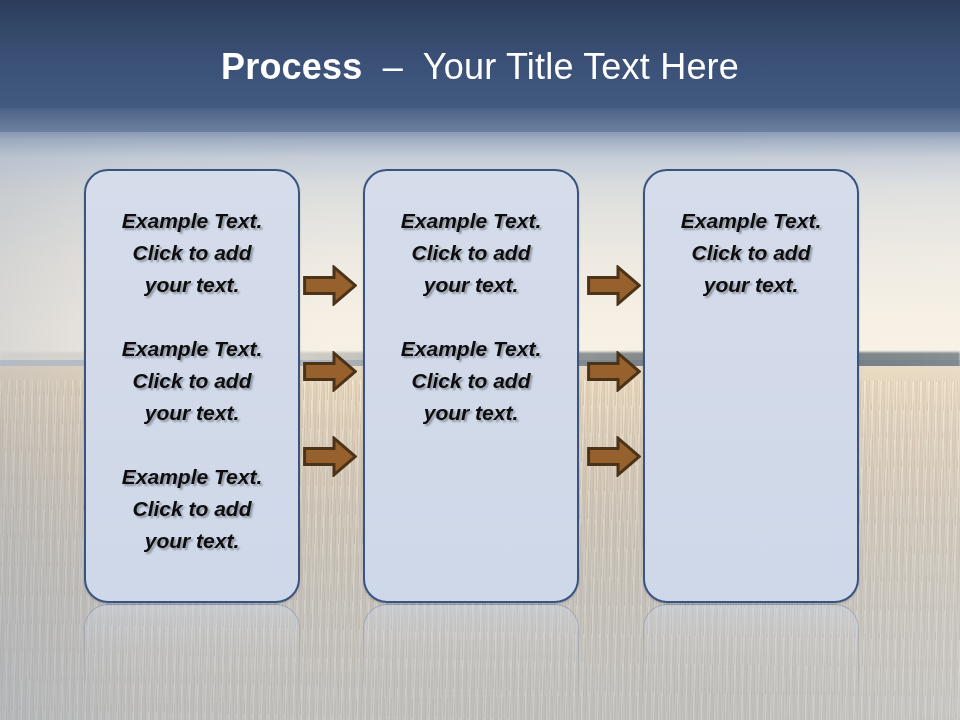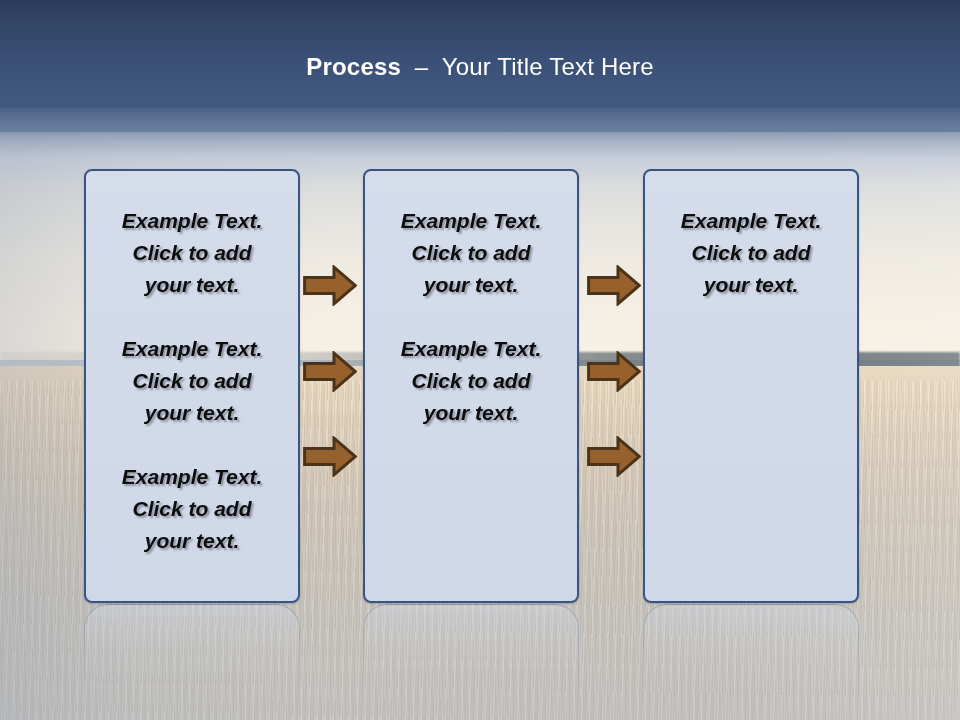--- a/index.html
+++ b/index.html
@@ -158,34 +158,34 @@
       rgba(178,189,205,0.30) 50px,
       rgba(204,211,221,0.00) 76px);
   }
   .slide-title {
     position: absolute;
     left: 0;
     top: 47px;
     width: 960px;
     text-align: center;
     color: #ffffff;
-    font-size: 24px;
+    font-size: 36px;
     line-height: 40px;
     letter-spacing: 0.2px;
     white-space: pre;
   }
   .slide-title .t-bold { font-weight: bold; }
   .slide-title .t-reg  { font-weight: normal; }
 
   
   .box {
     position: absolute;
     box-sizing: border-box;
     border: 2px solid #3a5480;
-    border-radius: 8px;
+    border-radius: 24px;
     background: linear-gradient(to bottom, #d5dcea 0%, #d2daea 50%, #cfd8e8 100%);
     box-shadow: 0 1px 2px rgba(40,55,85,0.25);
   }
   .box-text-wrap {
     position: absolute;
     left: 0;
     top: 0;
     width: 100%;
     padding-top: 34px;
     box-sizing: border-box;

